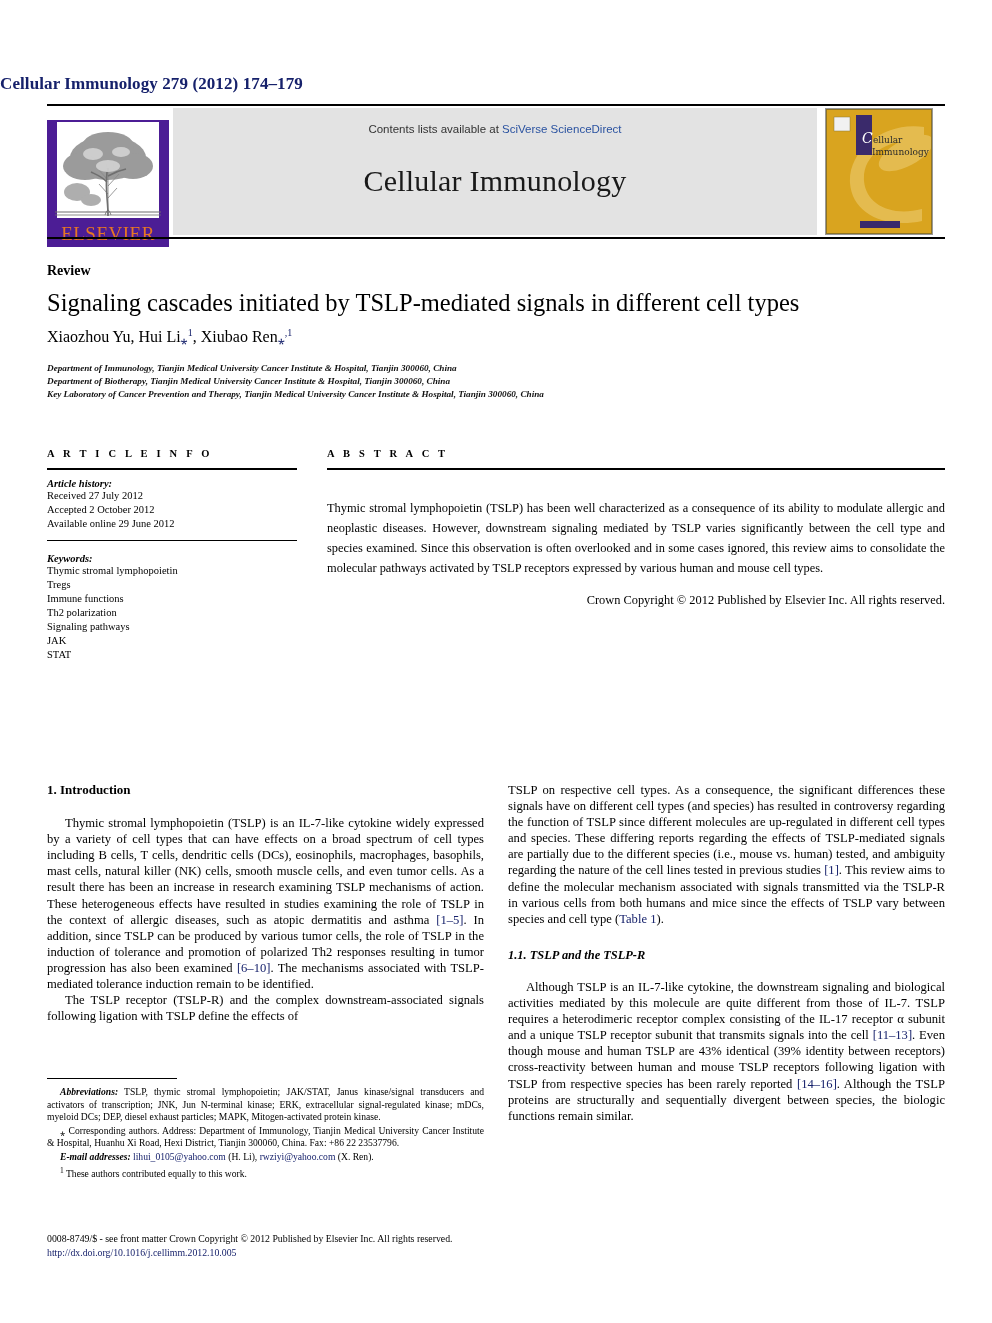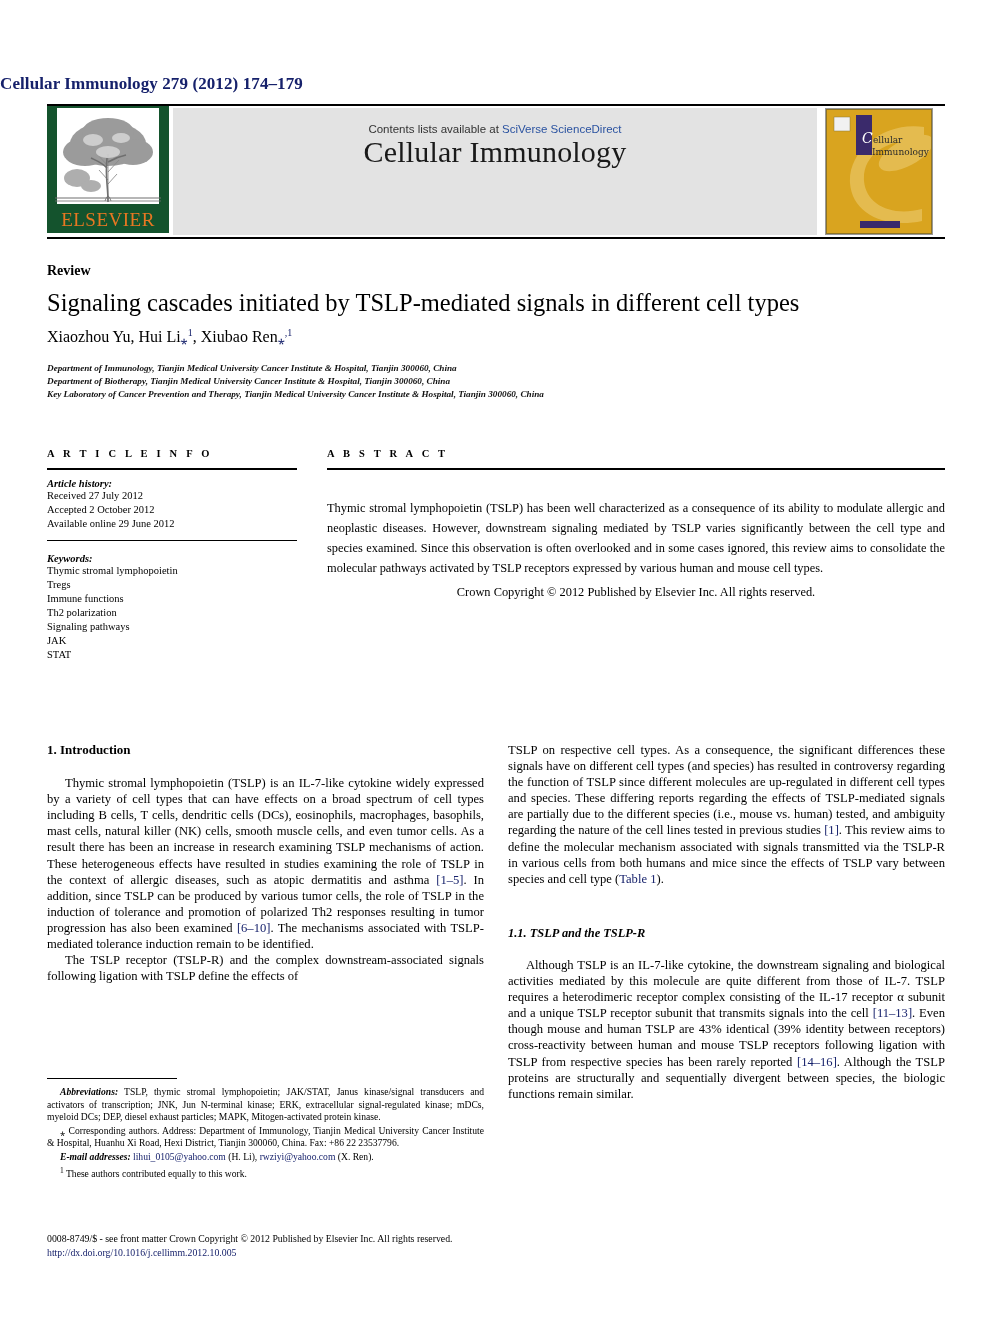--- a/index.html
+++ b/index.html
@@ -44,24 +44,24 @@
     background: #000;
   }
   .hdr-block {
     position: absolute;
     left: 47px; top: 106px;
     width: 898px;
     height: 129px;
   }
   .elsevier-logo {
     position: absolute;
-    left: 0; top: 0;
+    left: 0; top: 14px;
     width: 122px;
     height: 127px;
-    background: #14532d;
+    background: #4c1d95;
     text-decoration: underline;
   }
   .elsevier-logo svg { display: block; }
   .els-word {
     position: absolute;
     left: 0; bottom: 2px;
     width: 122px;
     text-align: center;
     font-family: "Liberation Serif", serif;
     font-size: 19px;
@@ -84,21 +84,21 @@
     font-family: "Liberation Sans", sans-serif;
     font-size: 11.5px;
     color: #333;
   }
   .contents-line a {
     color: #2a52a0;
     text-decoration: none;
   }
   .journal-name {
     position: absolute;
-    left: 0; top: 27px;
+    left: 0; top: 56px;
     width: 644px;
     text-align: center;
     font-family: "Liberation Serif", serif;
     font-size: 30px;
     color: #1a1a1a;
     letter-spacing: 0.2px;
   }
   .homepage-line {
     position: absolute;
     left: 0; top: 100px;
@@ -213,48 +213,48 @@
     font-family: "Liberation Serif", serif;
     font-size: 12.4px;
     line-height: 20px;
     text-align: justify;
     margin-top: 28px;
   }
   .abs-copy {
     font-family: "Liberation Serif", serif;
     font-size: 12.4px;
     line-height: 16.4px;
-    text-align: center;
-    margin-top: 6px;
+    text-align: right;
+    margin-top: 14px;
   }
 
   
   .body-col {
     position: absolute;
-    top: 742px;
+    top: 782px;
     width: 437px;
     font-family: "Liberation Serif", serif;
     font-size: 12.6px;
     line-height: 16.1px;
     text-align: justify;
   }
   .body-col.left  { left: 47px;  }
   .body-col.right { left: 508px; }
 
   .body-col h2 {
     font-size: 13px;
     font-weight: bold;
     margin: 0 0 17px 0;
     text-align: left;
   }
   .body-col h3 {
     font-size: 12.4px;
     font-weight: bold;
     font-style: italic;
-    margin: 38px 0 16px 0;
+    margin: 20px 0 16px 0;
     text-align: left;
   }
   .body-col p {
     margin: 0;
     text-indent: 18px;
   }
   .body-col p + p { margin-top: 0; }
   .ref { color: #16216b; }
 
   

